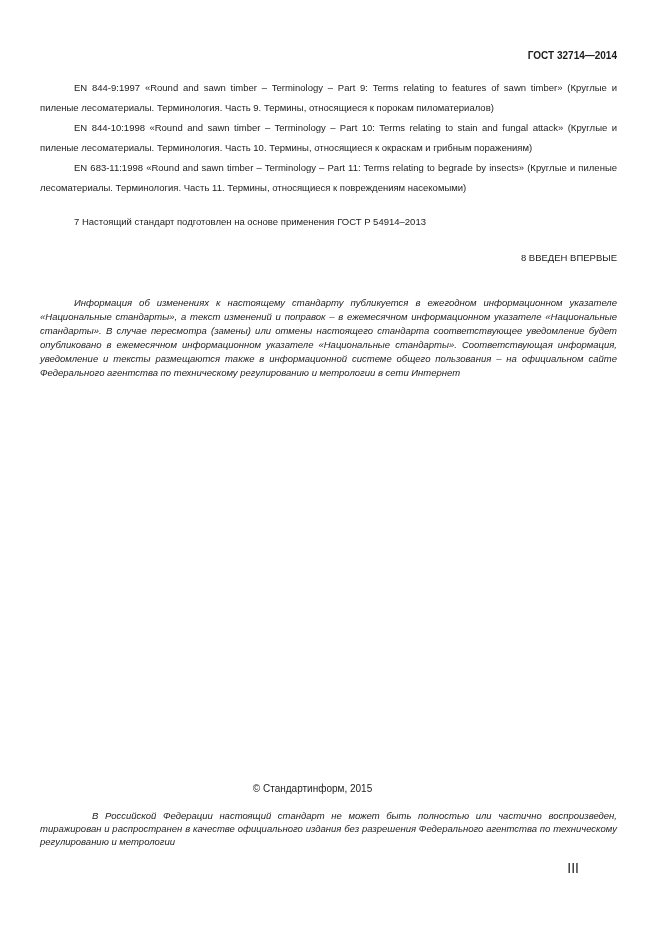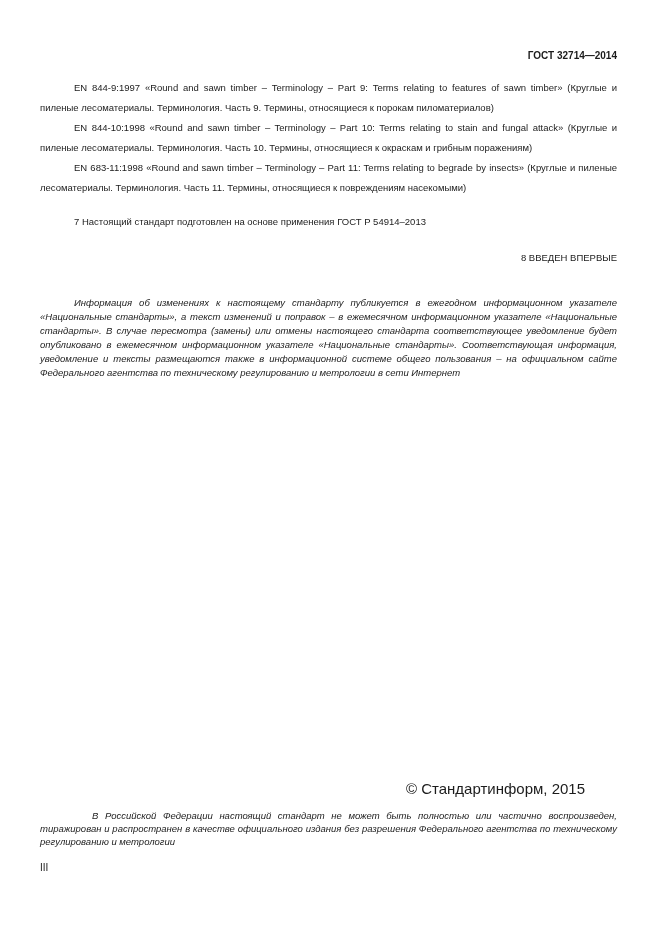--- a/index.html
+++ b/index.html
@@ -37,36 +37,36 @@
     margin-top: 16px;
     text-align: right;
   }
   .para.notice {
     margin-top: 28px;
     font-style: italic;
     line-height: 14px;
   }
   .spacer { flex: 1; }
   .copyright {
-    text-align: right;
-    font-size: 15px;
+    text-align: center;
+    font-size: 10px;
     line-height: 12px;
     padding-right: 32px;
     margin-bottom: 14px;
   }
   .restriction {
     font-size: 9.5px;
     line-height: 13px;
     text-align: justify;
     text-indent: 52px;
     font-style: italic;
   }
   .page-number {
-    text-align: left;
-    font-size: 10px;
+    text-align: right;
+    font-size: 14px;
     line-height: 12px;
     padding-right: 38px;
     margin-top: 14px;
   }
 </style>
 </head>
 <body>
 
 <div class="page">
 

